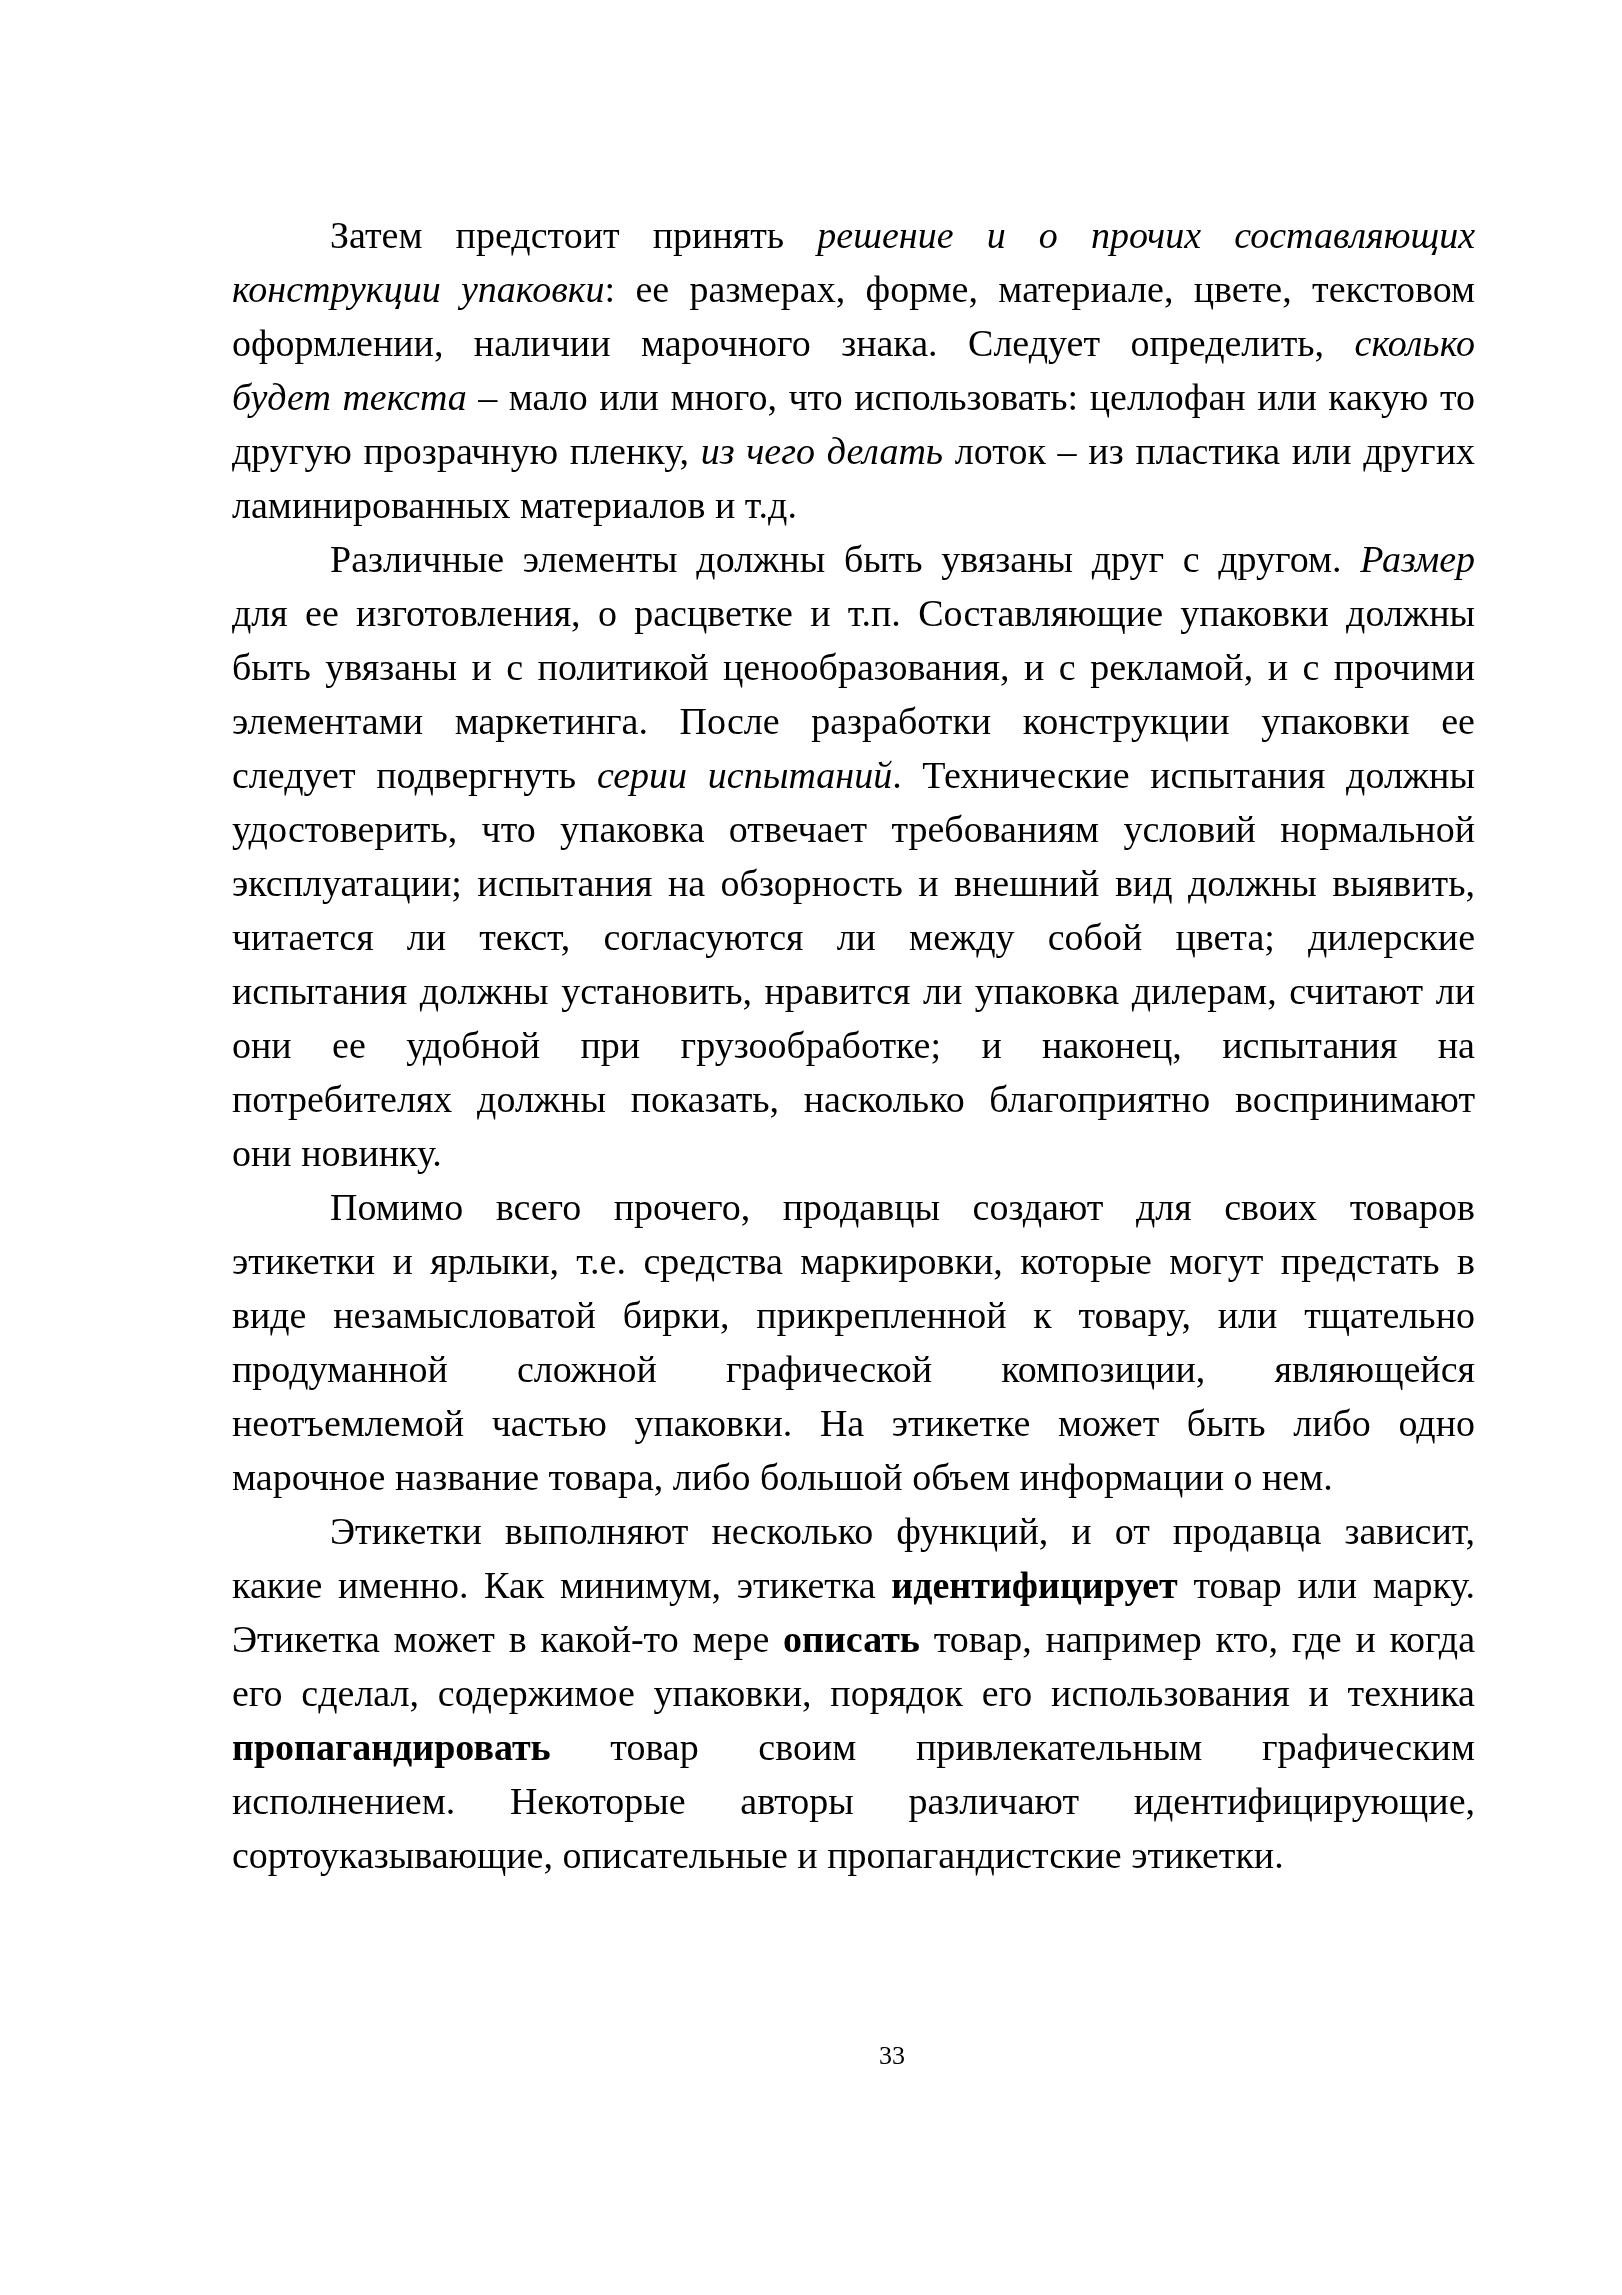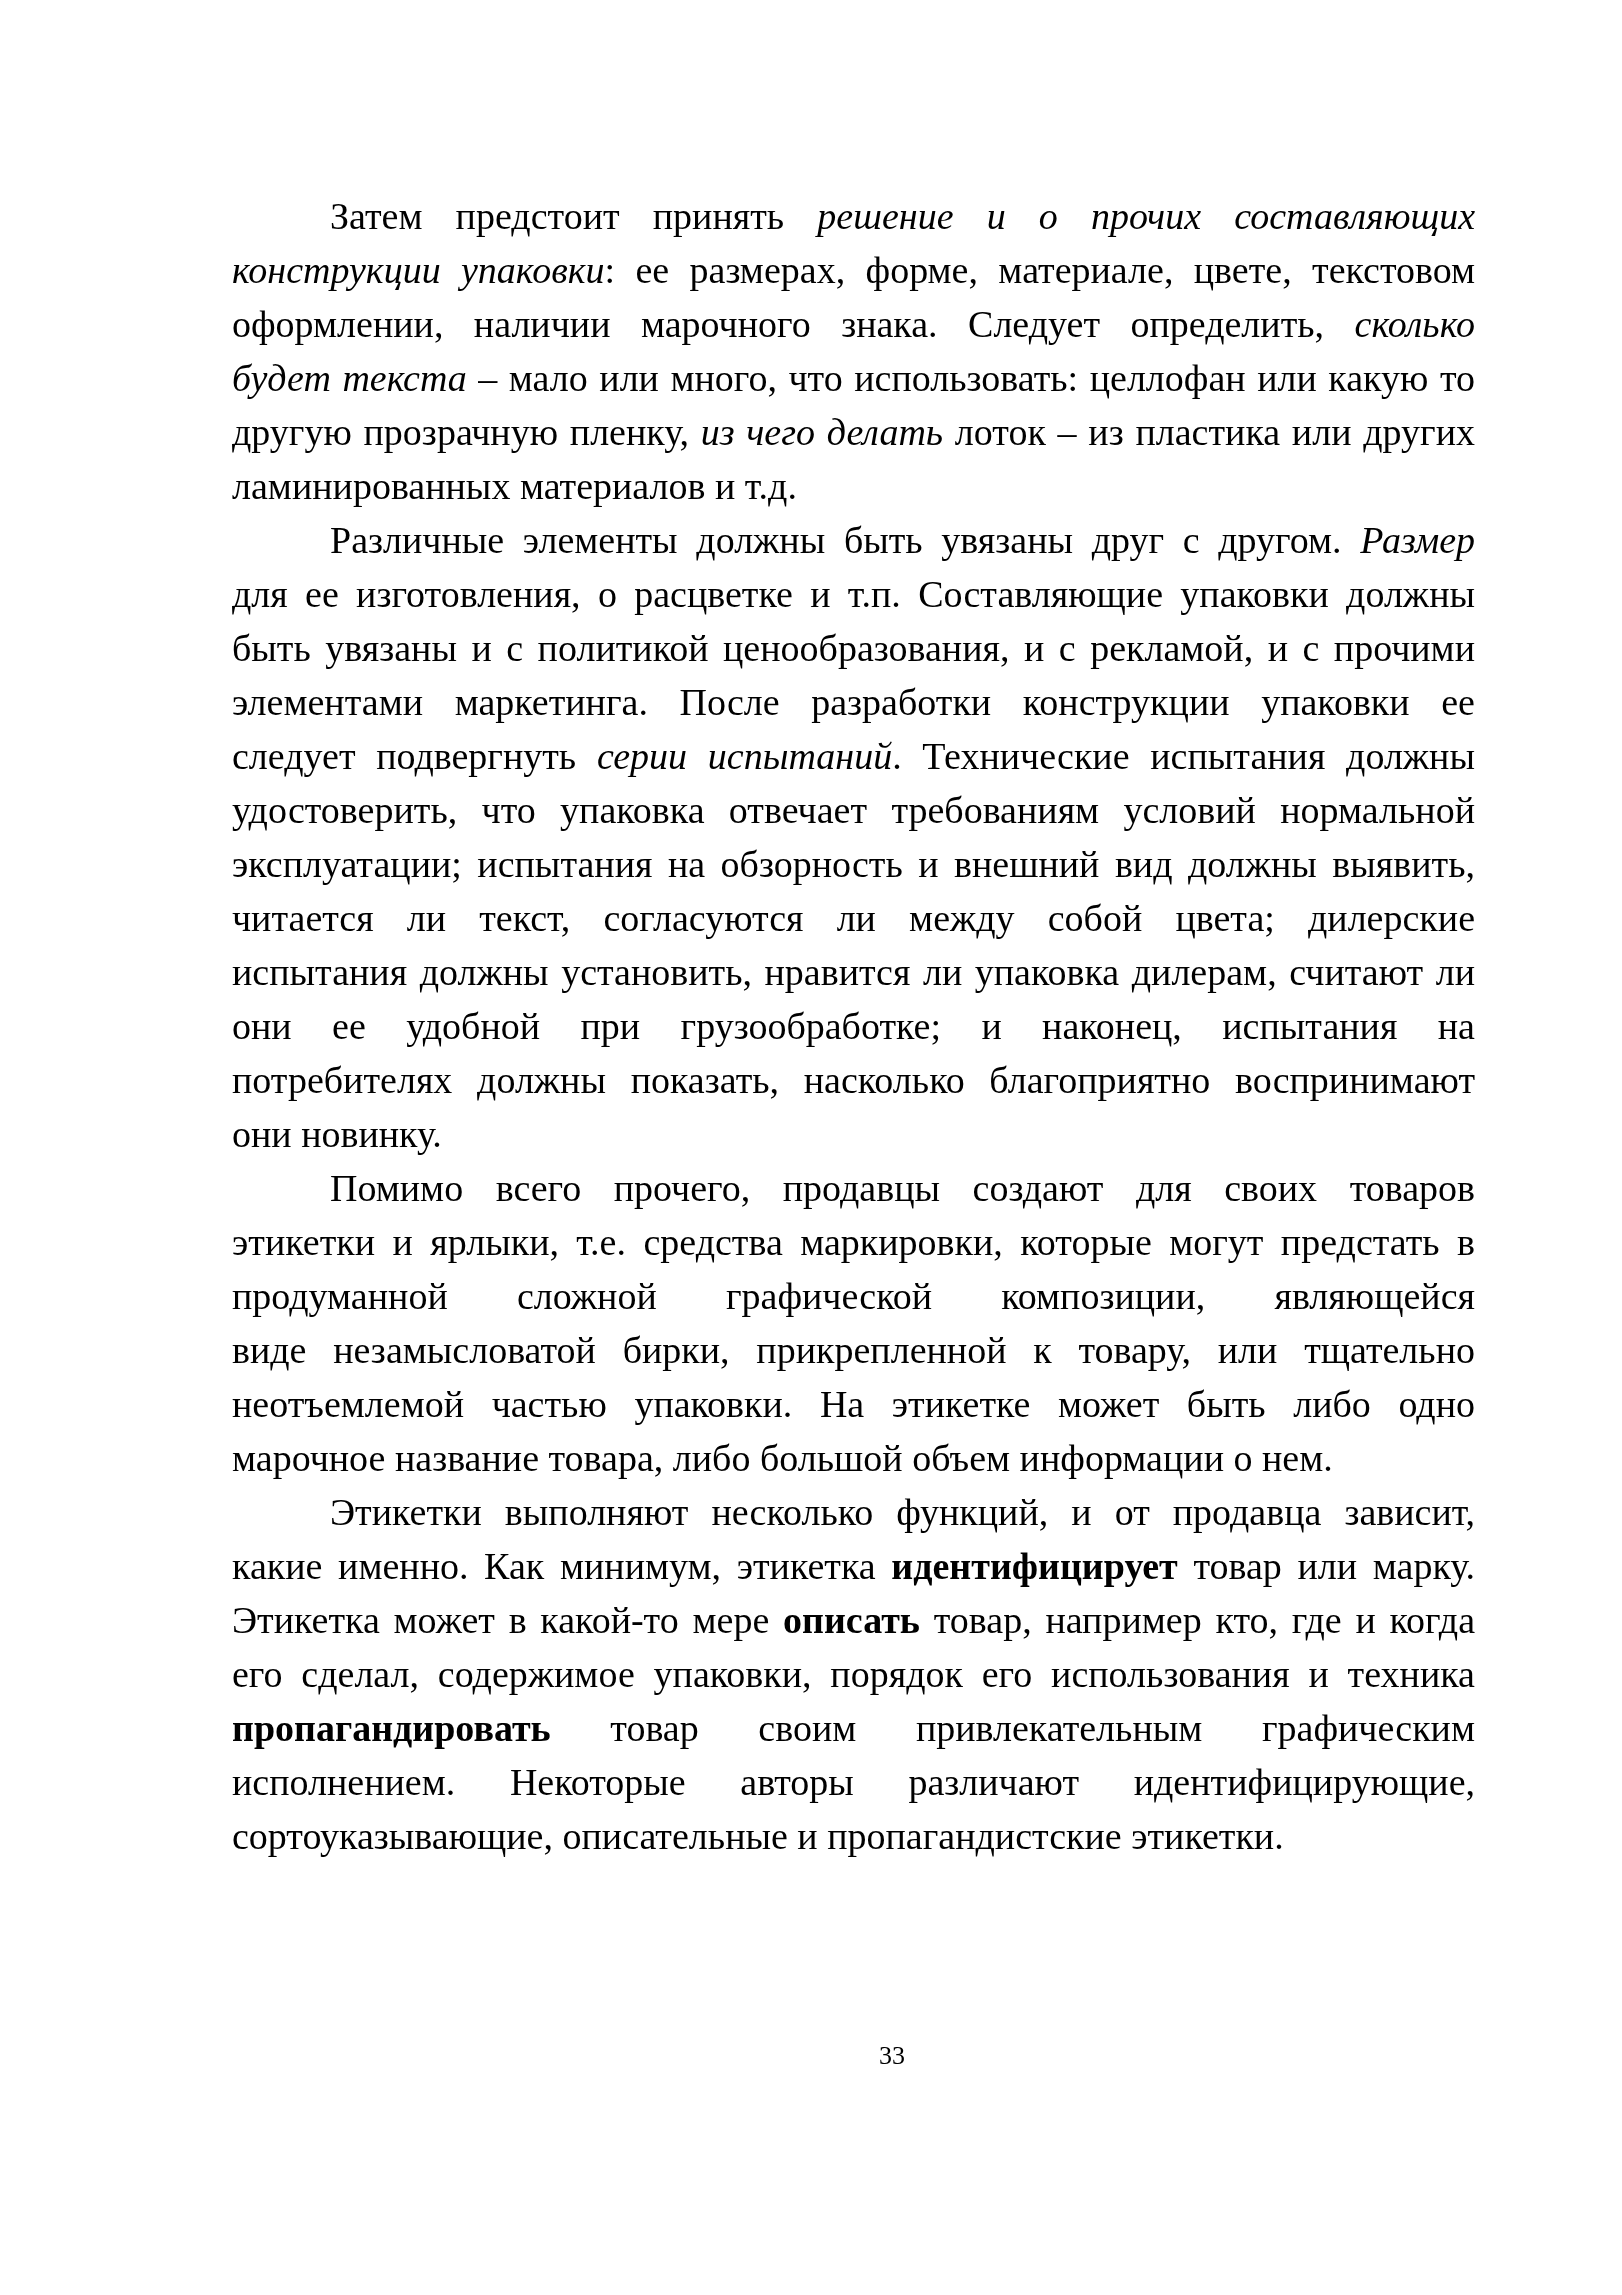--- a/index.html
+++ b/index.html
@@ -12,21 +12,21 @@
     width: 1623px;
     height: 2295px;
     background: #ffffff;
     overflow: hidden;
     font-family: "Liberation Serif", "DejaVu Serif", serif;
     color: #000000;
   }
   .text-body {
     position: absolute;
     left: 232px;
-    top: 189px;
+    top: 208px;
     width: 1243px;
     font-size: 38px;
     line-height: 54px;
   }
   .line {
     text-align: justify;
     text-align-last: justify;
     text-justify: inter-word;
     white-space: normal;
   }
@@ -70,22 +70,22 @@
       <div class="line"><span>следует подвергнуть </span><span class="it">серии испытаний</span><span>. Технические испытания должны</span></div>
       <div class="line"><span>удостоверить, что упаковка отвечает требованиям условий нормальной</span></div>
       <div class="line"><span>эксплуатации; испытания на обзорность и внешний вид должны выявить,</span></div>
       <div class="line"><span>читается ли текст, согласуются ли между собой цвета; дилерские</span></div>
       <div class="line"><span>испытания должны установить, нравится ли упаковка дилерам, считают ли</span></div>
       <div class="line"><span>они ее удобной при грузообработке; и наконец, испытания на</span></div>
       <div class="line"><span>потребителях должны показать, насколько благоприятно воспринимают</span></div>
       <div class="line last"><span>они новинку.</span></div>
       <div class="line indent"><span>Помимо всего прочего, продавцы создают для своих товаров</span></div>
       <div class="line"><span>этикетки и ярлыки, т.е. средства маркировки, которые могут предстать в</span></div>
+      <div class="line"><span>виде незамысловатой бирки, прикрепленной к товару, или тщательно</span></div>
       <div class="line"><span>продуманной сложной графической композиции, являющейся</span></div>
-      <div class="line"><span>виде незамысловатой бирки, прикрепленной к товару, или тщательно</span></div>
       <div class="line"><span>неотъемлемой частью упаковки. На этикетке может быть либо одно</span></div>
       <div class="line last"><span>марочное название товара, либо большой объем информации о нем.</span></div>
       <div class="line indent"><span>Этикетки выполняют несколько функций, и от продавца зависит,</span></div>
       <div class="line"><span>какие именно. Как минимум, этикетка </span><span class="bd">идентифицирует</span><span> товар или марку.</span></div>
       <div class="line"><span>Этикетка может в какой-то мере </span><span class="bd">описать</span><span> товар, например кто, где и когда</span></div>
       <div class="line"><span>его сделал, содержимое упаковки, порядок его использования и техника</span></div>
       <div class="line"><span class="bd">пропагандировать</span><span> товар своим привлекательным графическим</span></div>
       <div class="line"><span>исполнением. Некоторые авторы различают идентифицирующие,</span></div>
       <div class="line last"><span>сортоуказывающие, описательные и пропагандистские этикетки.</span></div>
     </div>

